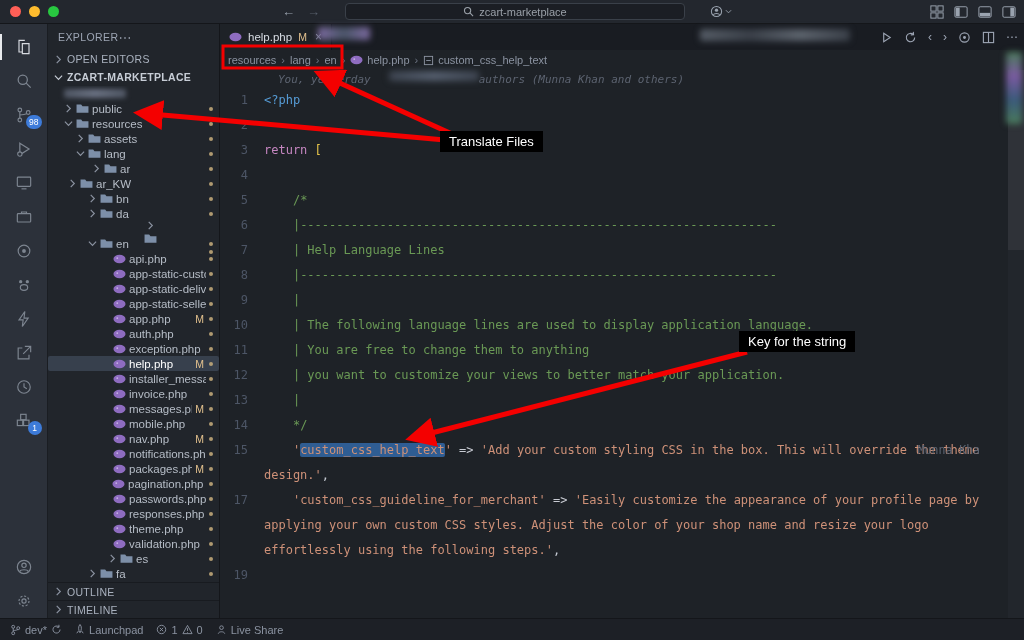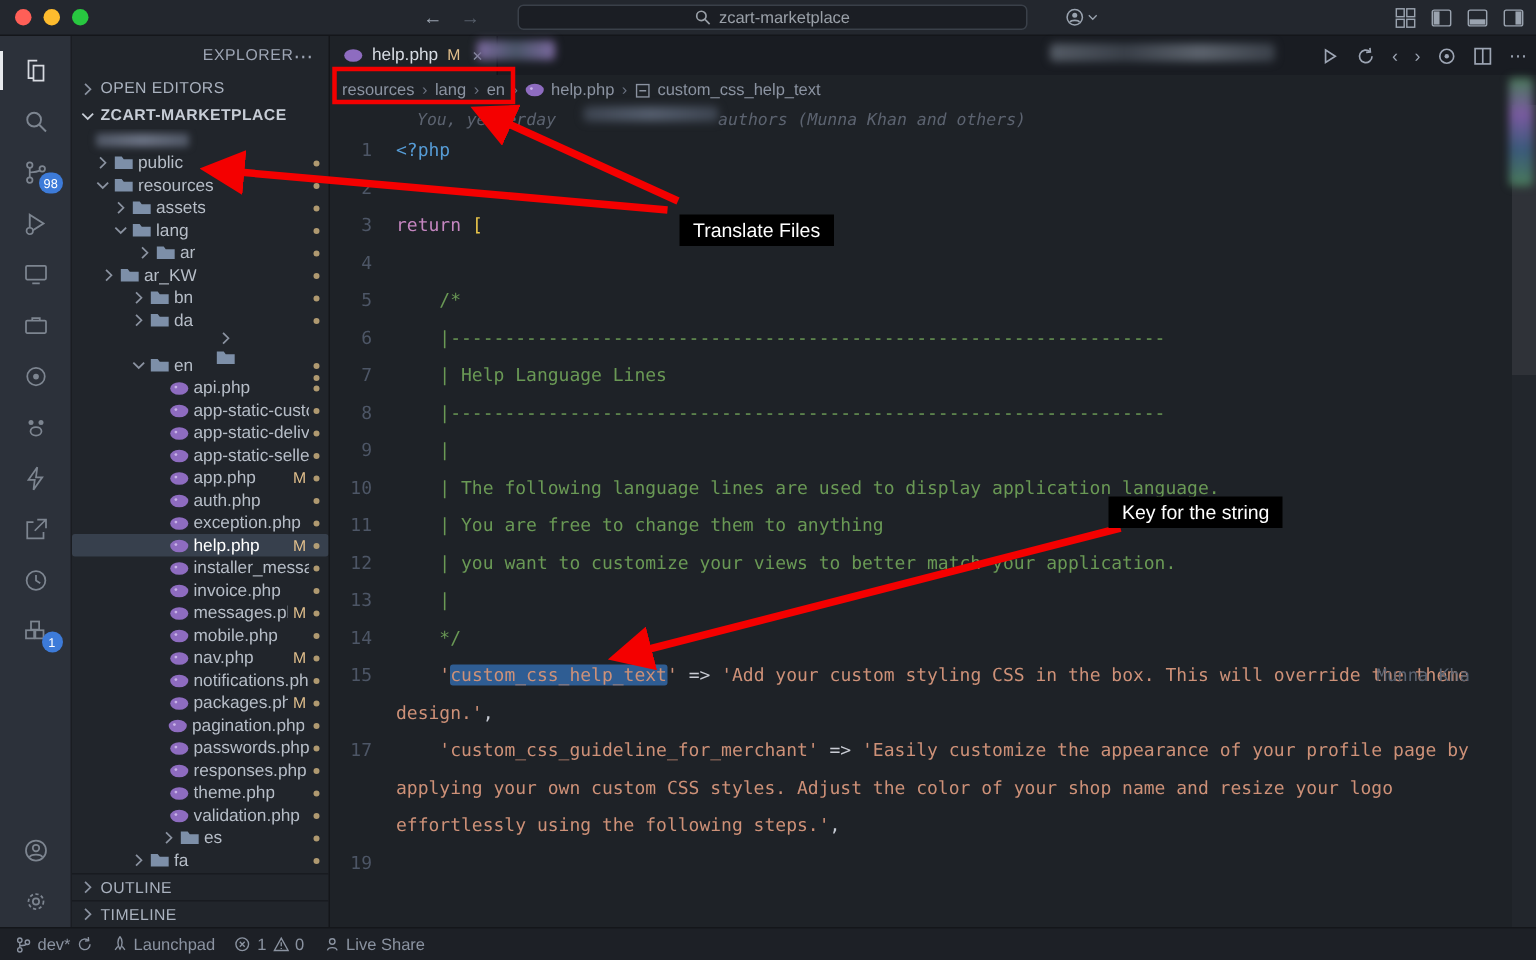--- a/index.html
+++ b/index.html
@@ -24,21 +24,21 @@
 
   
   .activitybar{width:48px;background:#2c313a;display:flex;flex-direction:column;align-items:center;padding-top:6px;gap:0;flex:none;border-right:1px solid #1a1d22;}
   .ab-item{position:relative;width:48px;height:34px;display:flex;align-items:center;justify-content:center;cursor:pointer;}
   .ab-item.active::before{content:"";position:absolute;left:0;top:4px;bottom:4px;width:2px;background:#e8eaed;}
   .ab-badge{position:absolute;right:6px;bottom:3px;min-width:14px;height:14px;border-radius:8px;background:#3d7bd9;color:#fff;font-size:8.5px;display:flex;align-items:center;justify-content:center;padding:0 3px;}
   .ab-spacer{flex:1;}
 
   
   .sidebar{width:172px;background:#21252b;flex:none;display:flex;flex-direction:column;border-right:1px solid #14161a;font-size:11px;}
-  .sb-header{height:26px;display:flex;align-items:center;justify-content:flex-end;padding:0 10px;color:#9da5b4;font-size:10.5px;letter-spacing:.4px;margin-left:33px;}
+  .sb-header{height:26px;display:flex;align-items:center;justify-content:flex-start;padding:0 10px;color:#9da5b4;font-size:10.5px;letter-spacing:.4px;}
   .sb-row{height:18px;display:flex;align-items:center;gap:4px;padding:0 6px;color:#aab2bf;font-size:10.5px;letter-spacing:.3px;}
   .sb-row.bold{font-weight:bold;color:#c7cdd6;}
   #tree{flex:1;overflow:hidden;}
   .trow{height:15px;display:flex;align-items:center;gap:3px;font-size:11.5px;color:#b6bdc7;cursor:pointer;padding-right:6px;}
   .trow.sel{background:#37404d;color:#fff;}
   .tic{display:flex;align-items:center;flex:none;}
   .tic.sp{width:10px;}
   .tlabel{white-space:nowrap;overflow:hidden;}
   .tright{margin-left:auto;display:flex;align-items:center;gap:5px;}
   .tbadge{color:#e2c08d;font-size:10.5px;}
@@ -928,16 +928,16 @@
     <defs>
       <marker id="ah" markerWidth="6" markerHeight="6" refX="4.6" refY="3" orient="auto">
         <path d="M0,0 L6,3 L0,6 Z" fill="#f40000"></path>
       </marker>
     </defs>
     <rect x="223" y="46" width="119" height="22" fill="none" stroke="#f40000" stroke-width="3"></rect>
     <line x1="452" y1="134" x2="320" y2="74" stroke="#f40000" stroke-width="5" marker-end="url(#ah)"></line>
     <line x1="445" y1="140" x2="140" y2="113" stroke="#f40000" stroke-width="5" marker-end="url(#ah)"></line>
     <line x1="747" y1="352" x2="412" y2="438" stroke="#f40000" stroke-width="5" marker-end="url(#ah)"></line>
   </svg>
-  <div class="anno-label" style="left:453px;top:131px;margin-top:12px;">Translate Files</div>
+  <div class="anno-label" style="left:440px;top:131px;">Translate Files</div>
   <div class="anno-label" style="left:739px;top:331px;">Key for the string</div>
 
 </div>
 
 </body></html>

